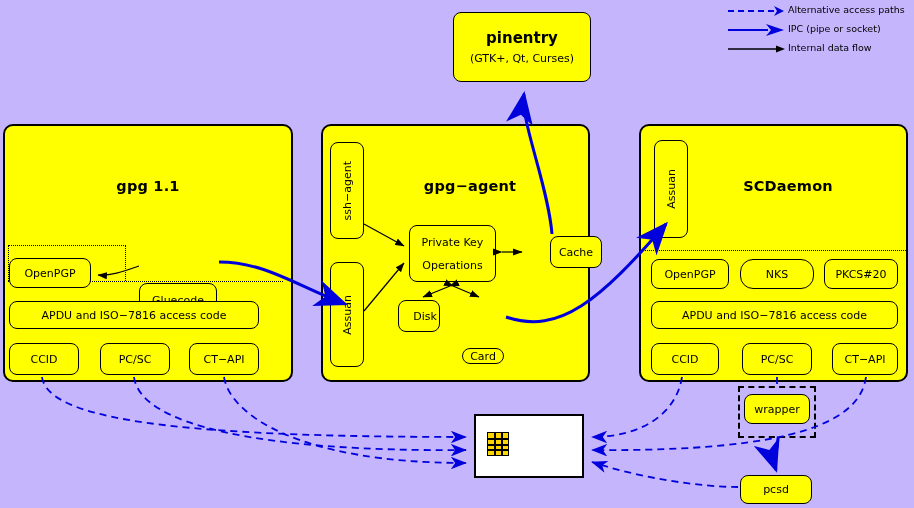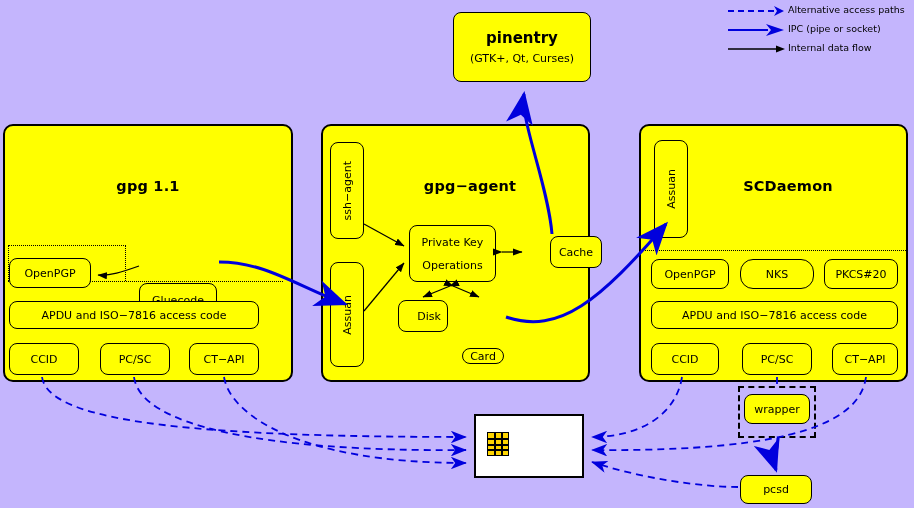--- a/index.html
+++ b/index.html
@@ -99,21 +99,21 @@
   <div class="node" style="left:330px;top:262px;width:34px;height:105px;">
     <span class="vert">Assuan</span>
   </div>
 
   <div class="node small" style="left:409px;top:225px;width:87px;height:57px;flex-direction:column;">
     <div>Private Key</div>
     <div style="margin-top:10px;">Operations</div>
   </div>
 
   <div class="node small" style="left:526px;top:236px;width:52px;height:32px;margin-left:24px;">Cache</div>
-  <div class="node small" style="left:398px;top:300px;width:50px;height:32px;padding-left:12px;">Disk</div>
+  <div class="node small" style="left:398px;top:300px;width:42px;height:32px;padding-left:12px;">Disk</div>
   <div class="node small" style="left:462px;top:300px;width:42px;height:16px;margin-top:48px;">Card</div>
 
   <div class="panel" style="left:639px;top:124px;width:269px;height:258px;"></div>
   <div class="panel-title" style="left:668px;top:178px;width:240px;">SCDaemon</div>
 
   <div class="node" style="left:654px;top:140px;width:34px;height:98px;">
     <span class="vert">Assuan</span>
   </div>
 
   <div class="dotted-line" style="left:641px;top:250px;width:265px;"></div>

